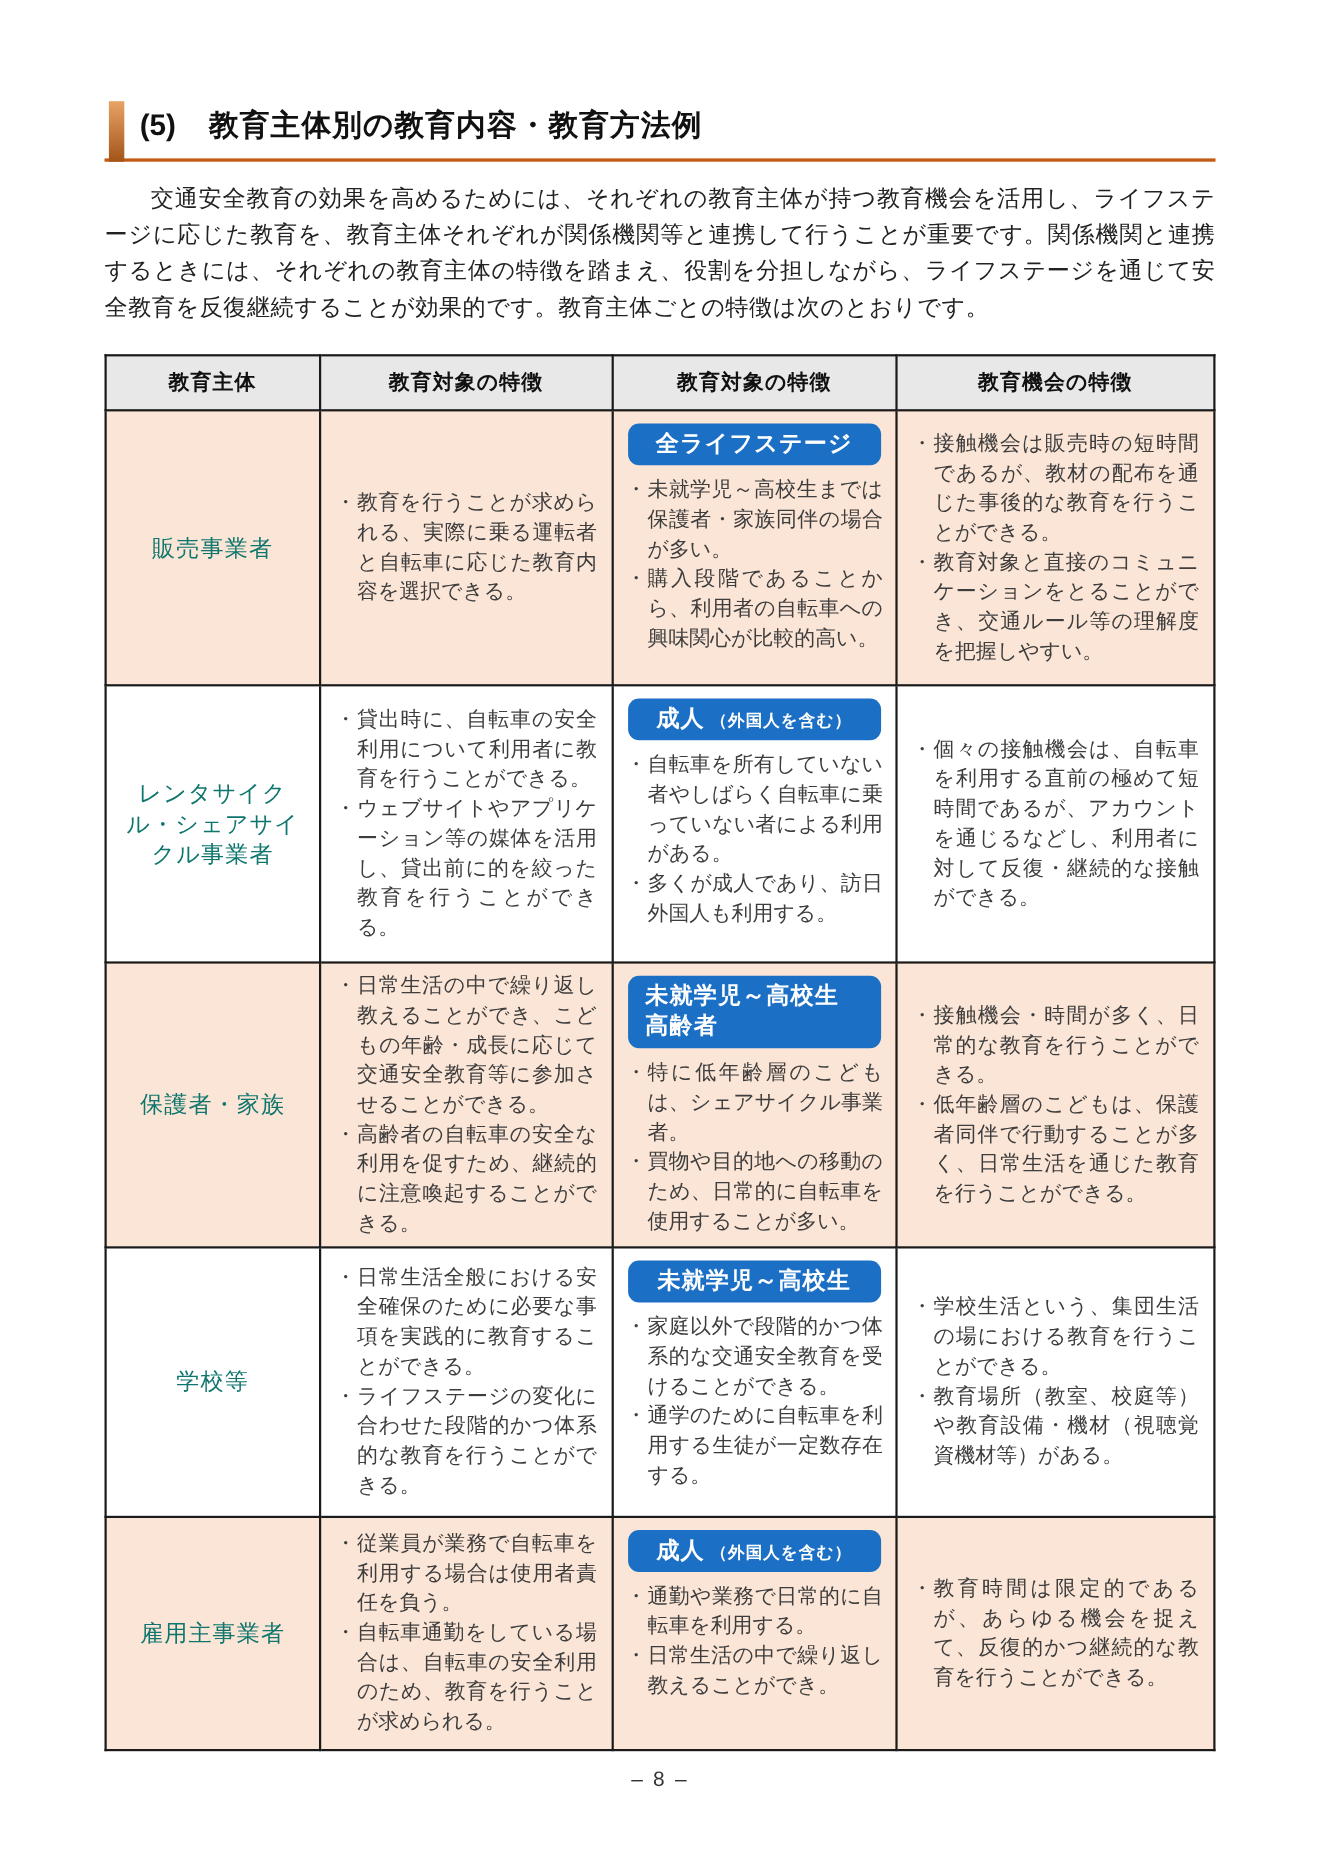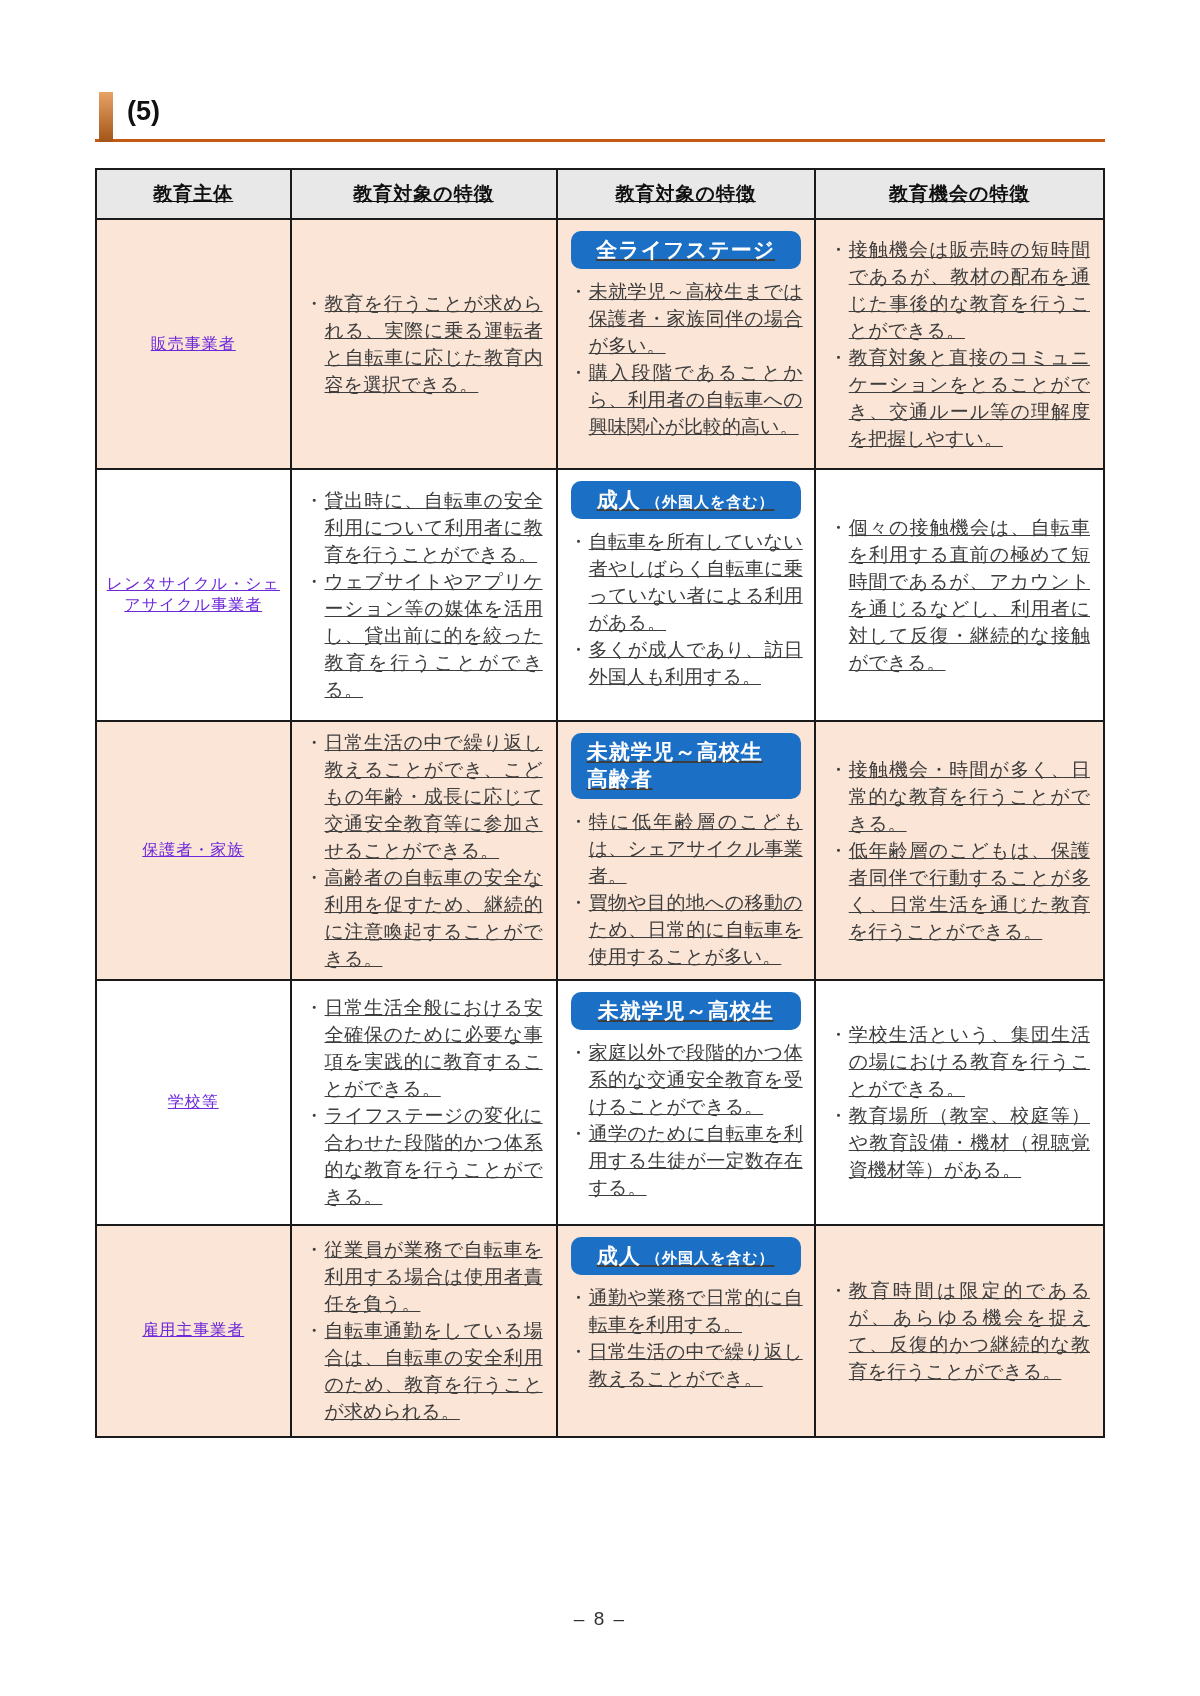--- a/index.html
+++ b/index.html
@@ -25,26 +25,26 @@
   .h-num{font-size:27px;font-weight:bold;color:#111;}
   .h-title{font-size:27px;font-weight:bold;color:#111;letter-spacing:1px;}
 
   
   .intro{margin-top:17px;font-size:21px;line-height:33px;color:#222;
     text-align:justify;text-indent:2em;letter-spacing:0.5px;}
 
   
   table.edu{margin-top:26px;width:100%;border-collapse:collapse;table-layout:fixed;}
   col.w1{width:19.3%}col.w2{width:26.4%}col.w3{width:25.6%}col.w4{width:28.7%}
-  .edu th,.edu td{border:2px solid var(--border-col);text-decoration:underline;}
+  .edu th,.edu td{border:2px solid var(--border-col);}
   .edu th{background:var(--header-row);font-size:19px;font-weight:bold;color:#111;
     padding:11px 4px;text-align:center;letter-spacing:1px;}
   .edu tbody tr.shaded td{background:var(--shaded-row);margin-left:47px;}
   .edu td{font-size:19px;color:var(--ink);vertical-align:middle;}
-  td.c1{text-align:center;font-size:16px;color:#6d28d9;padding:6px 8px;letter-spacing:1px;}
+  td.c1{text-align:center;font-size:21px;color:#0f766e;padding:6px 8px;letter-spacing:1px;}
   td.c2,td.c4{padding:0 13px;}
   td.c3{vertical-align:top;padding:9px 11px;}
   tbody tr:nth-child(1){height:250px;}
   tbody tr:nth-child(2){height:252px;}
   tbody tr:nth-child(3){height:243px;}
   tbody tr:nth-child(4){height:245px;}
   tbody tr:nth-child(5){height:212px;}
 
   ul.bullets{list-style:none;}
   ul.bullets li{position:relative;padding-left:20px;text-align:justify;line-height:27px;}
@@ -63,23 +63,25 @@
 </head>
 <body>
 
 <div class="page">
   <div class="content">
 
     <header class="section-header">
       <div class="accent-bar"></div>
       <div class="heading-line">
         <span class="h-num">(5)</span>
+        <span class="h-title">教育主体別の教育内容・教育方法例</span>
       </div>
     </header>
 
+    <p class="intro">交通安全教育の効果を高めるためには、それぞれの教育主体が持つ教育機会を活用し、ライフステージに応じた教育を、教育主体それぞれが関係機関等と連携して行うことが重要です。関係機関と連携するときには、それぞれの教育主体の特徴を踏まえ、役割を分担しながら、ライフステージを通じて安全教育を反復継続することが効果的です。教育主体ごとの特徴は次のとおりです。</p>
 
     <table class="edu">
       <colgroup>
         <col class="w1">
           <col class="w2">
           <col class="w3">
           <col class="w4">
       </colgroup>
       <thead>
         <tr>

